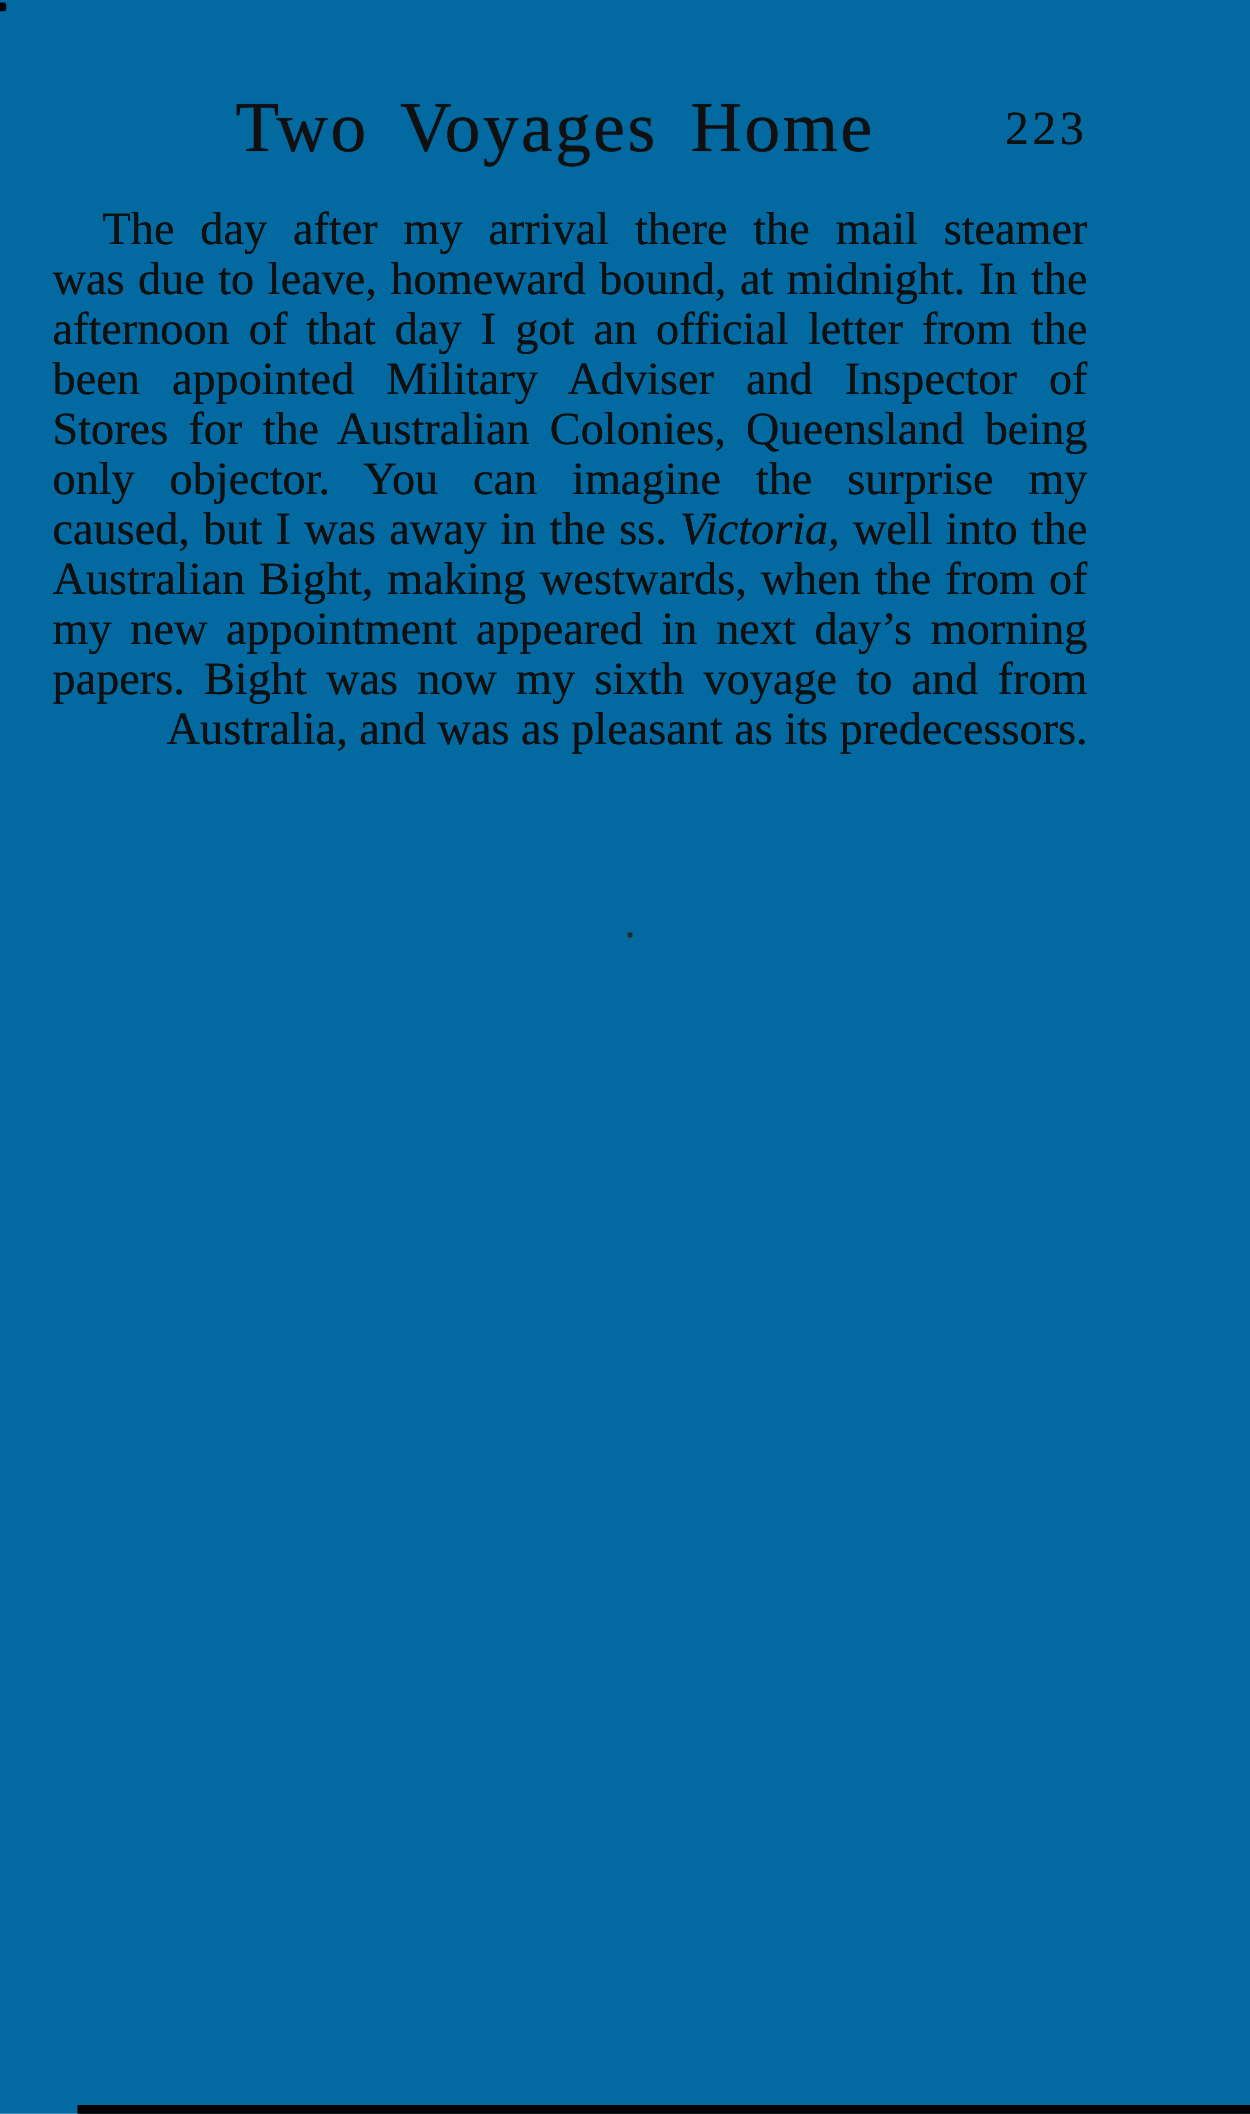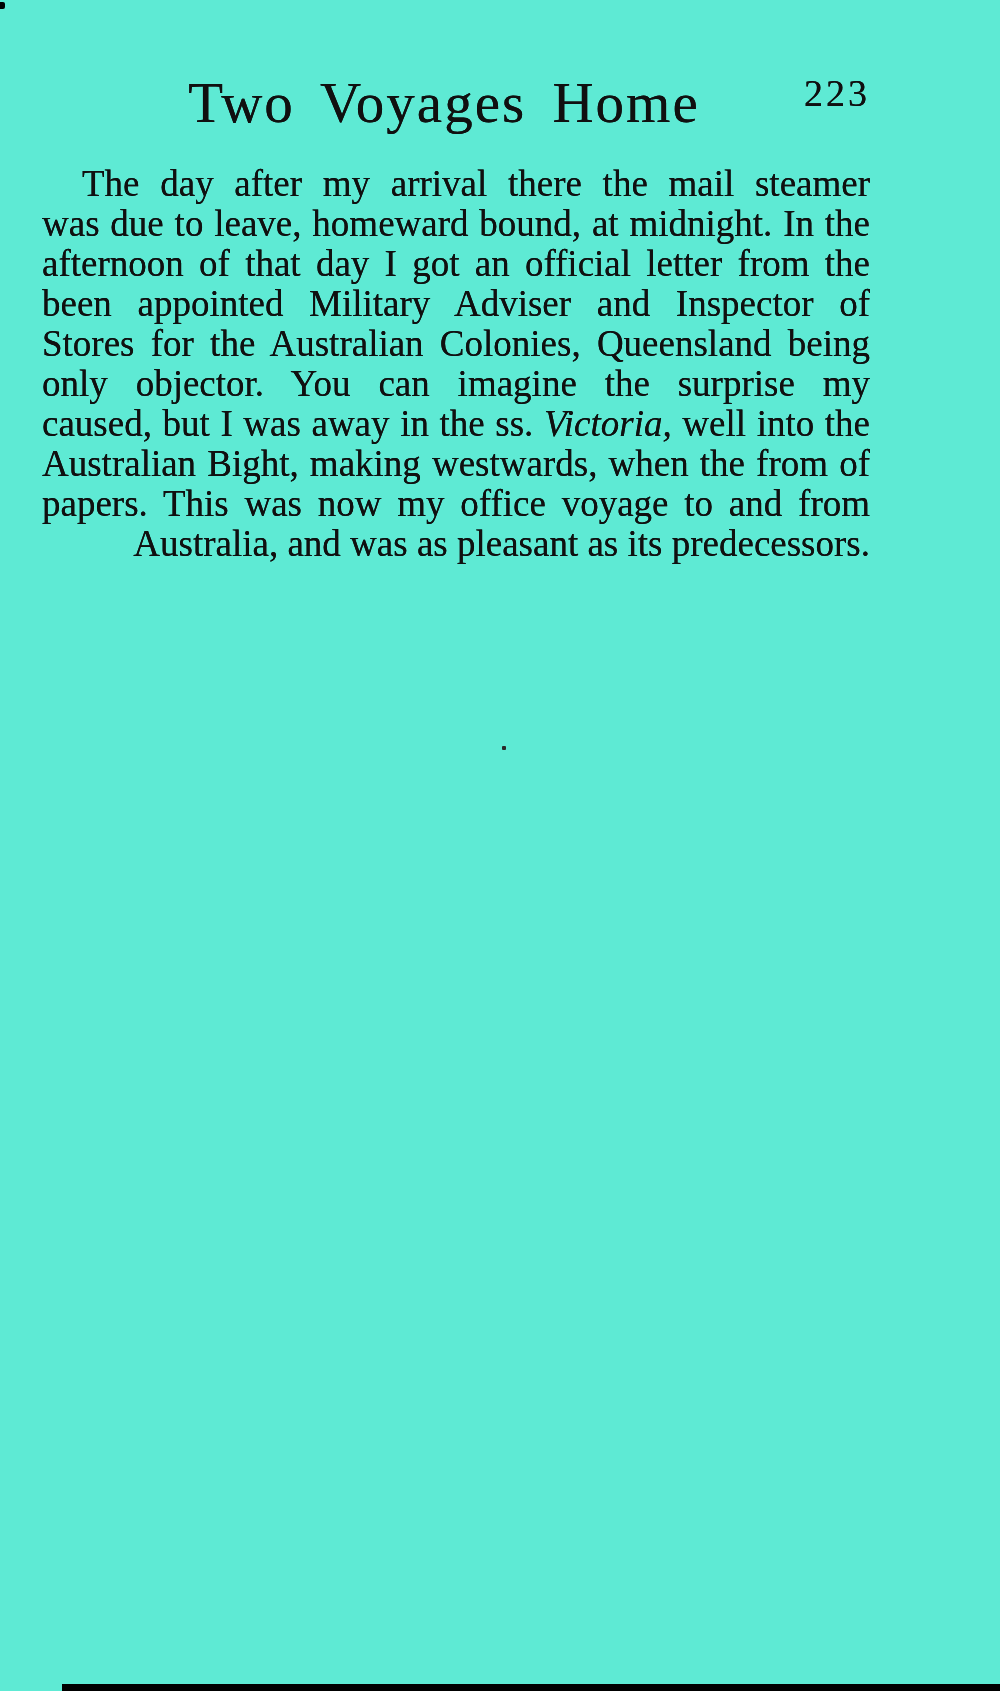--- a/index.html
+++ b/index.html
@@ -11,21 +11,21 @@
     position: relative;
     width: 1000px;
     height: 1691px;
     overflow: hidden;
     font-family: "Liberation Serif", serif;
     color: #101010;
   }
   .page {
     position: absolute;
     inset: 0;
-    background: #5eead4;
+    background: #0369a1;
   }
   
   .header {
     position: absolute;
     left: 42px;
     top: 73px;
     width: 828px;
     height: 62px;
     text-align: center;
   }
@@ -35,21 +35,21 @@
     line-height: 60px;
     letter-spacing: 2px;
     word-spacing: 10px;
     white-space: nowrap;
     transform: translateX(-12px);
     text-shadow: 0 0 0.6px #101010;
   }
   .folio {
     position: absolute;
     right: 0;
-    top: 1px;
+    top: 11px;
     font-size: 38px;
     line-height: 38px;
     letter-spacing: 3px;
     text-shadow: 0 0 0.5px #101010;
   }
   
   .paragraph {
     position: absolute;
     left: 42px;
     top: 164px;
@@ -119,21 +119,22 @@
 
   <div class="paragraph">
     <div class="line first"><span>The day after my arrival there the mail steamer </span><em>Victoria</em></div>
     <div class="line"><span>was due to leave, homeward bound, at midnight.  In the</span></div>
     <div class="line"><span>afternoon of that day I got an official letter from the office</span></div>
     <div class="line"><span>been appointed Military Adviser and Inspector of Warlike</span></div>
     <div class="line"><span>Stores for the Australian Colonies, Queensland being the</span></div>
     <div class="line"><span>only objector.  You can imagine the surprise my departure</span></div>
     <div class="line"><span>caused, but I was away in the ss. </span><em>Victoria,</em><span> well into the</span></div>
     <div class="line"><span>Australian Bight, making westwards, when the from of</span></div>
-    <div class="line"><span>papers.  This was now my office voyage to and from</span></div>
+    <div class="line"><span>my new appointment appeared in next day’s morning</span></div>
+    <div class="line"><span>papers.  Bight was now my sixth voyage to and from</span></div>
     <div class="line last"><span>Australia, and was as pleasant as its predecessors.</span></div>
   </div>
 
   <div class="speck-top-left"></div>
   <div class="dot-center"></div>
   <div class="bar-bottom"></div>
 
 </div>
 
 </body></html>

